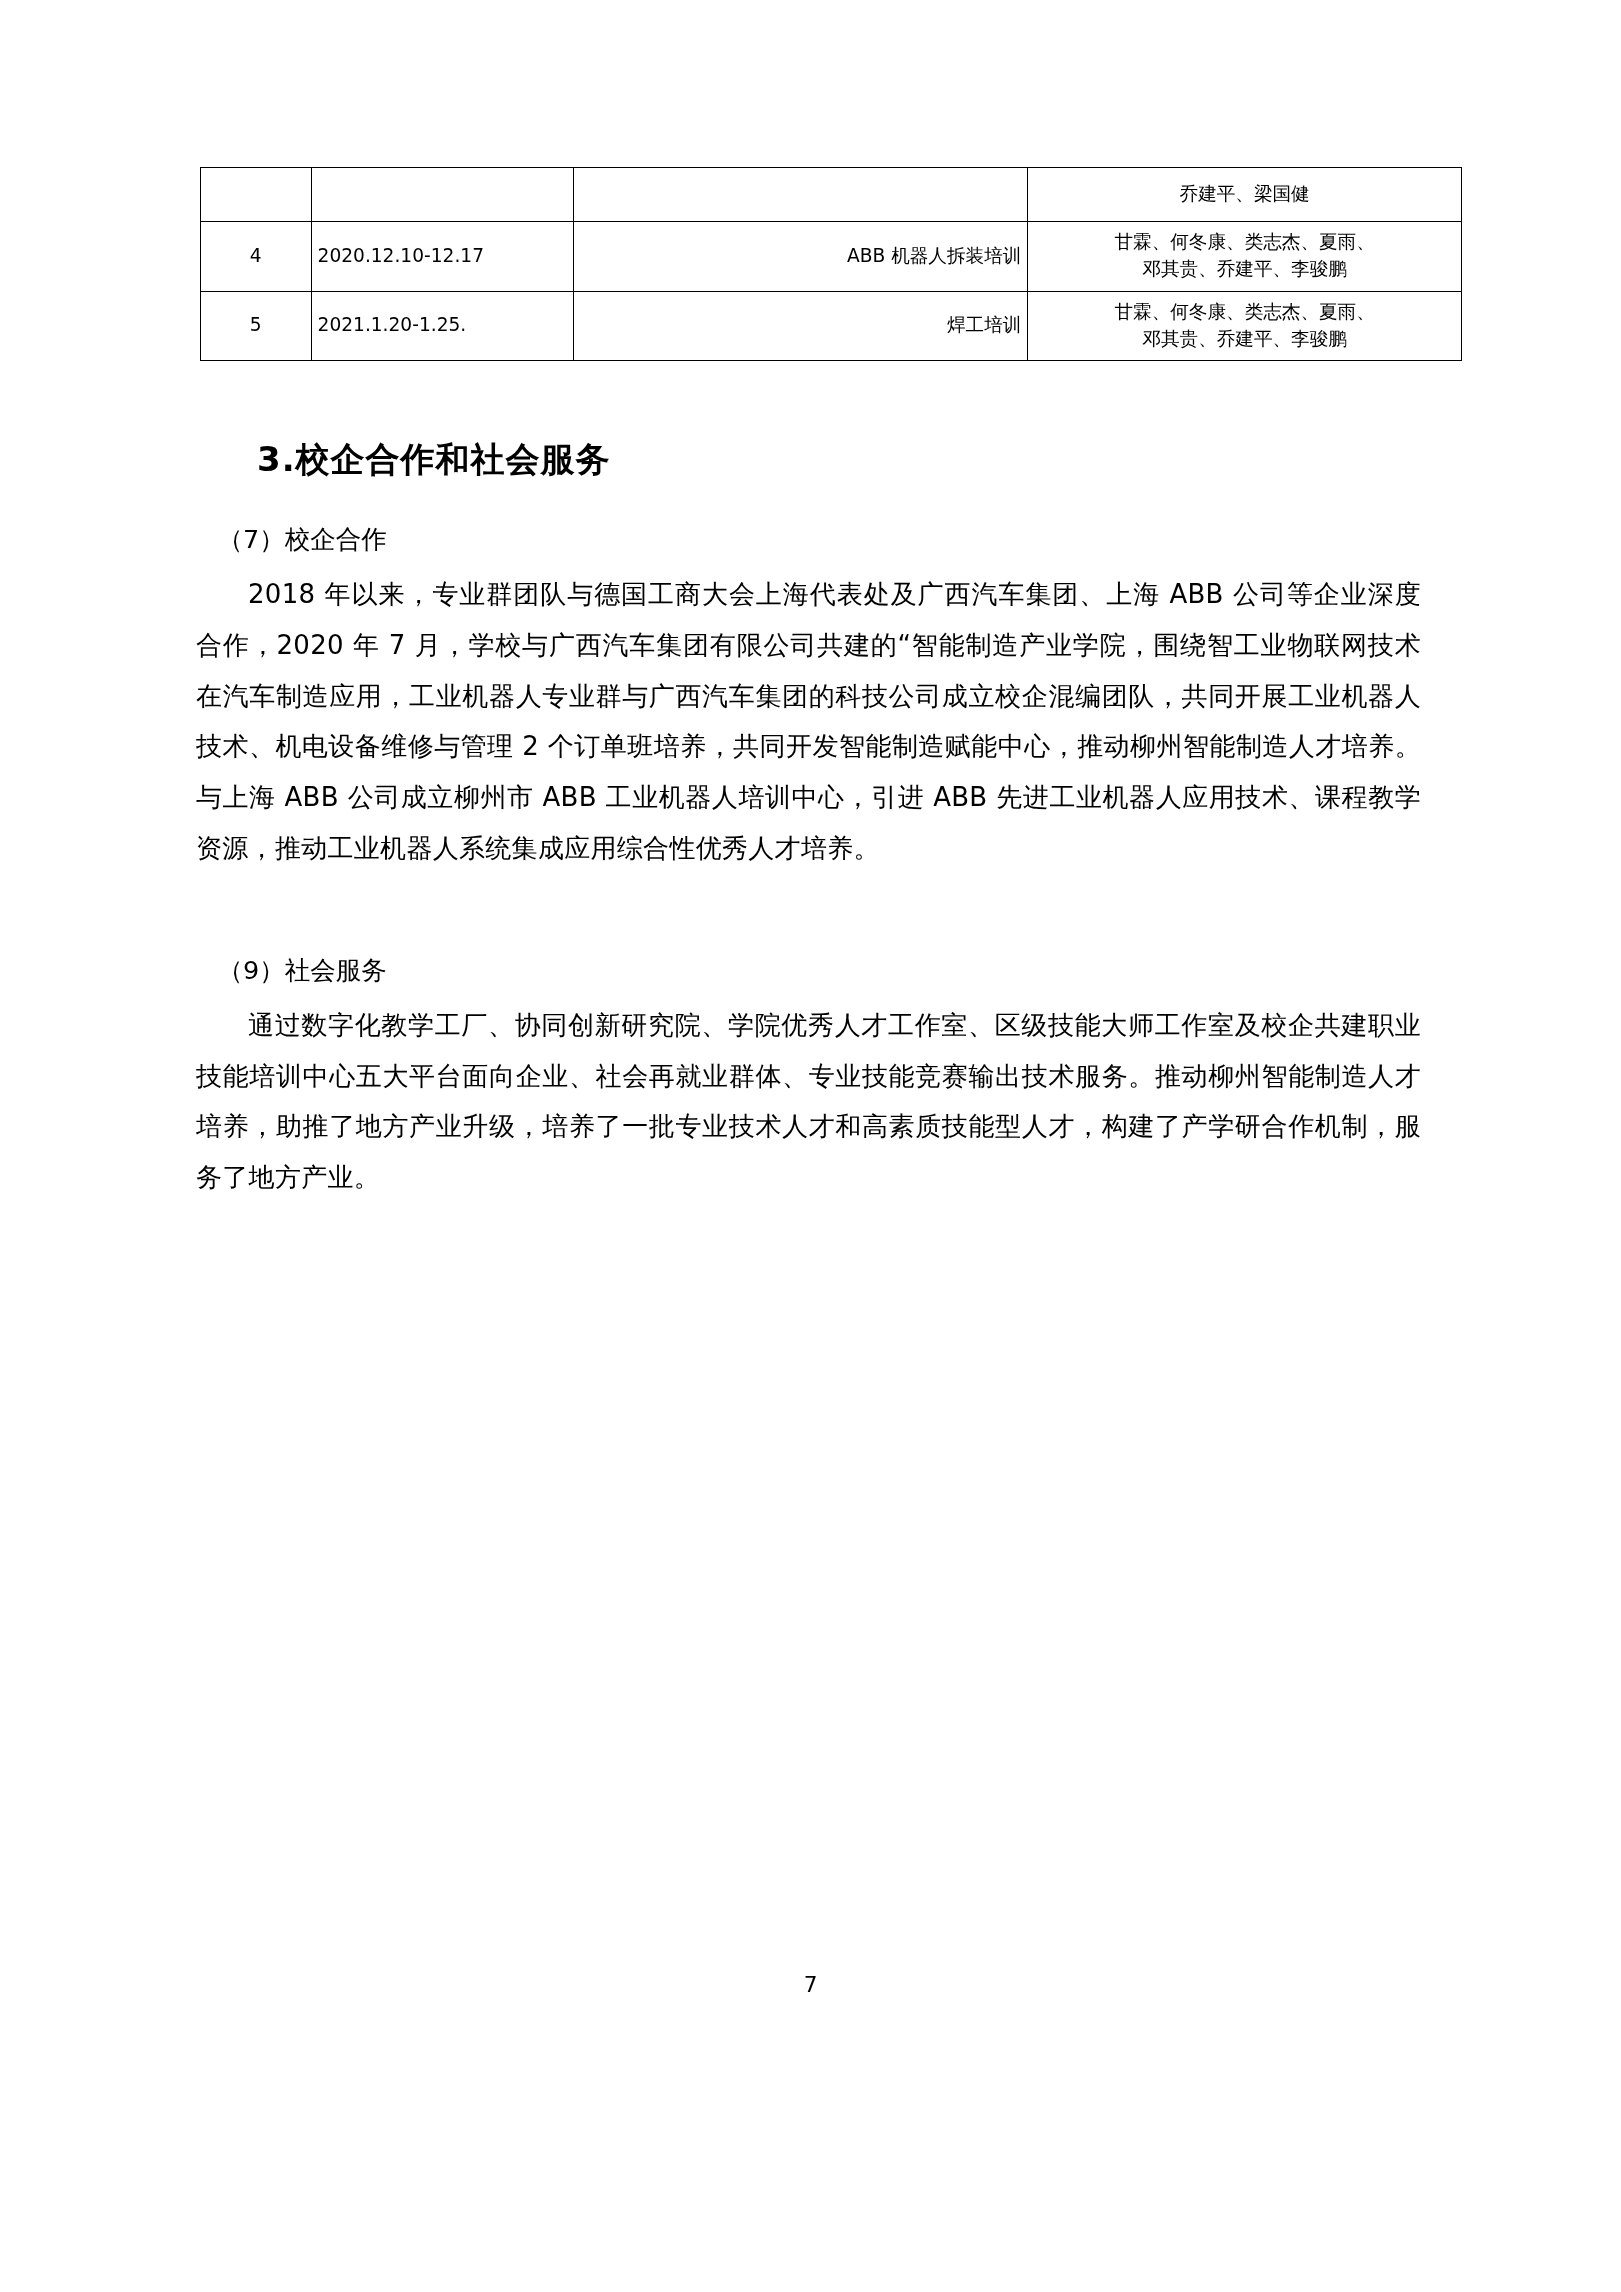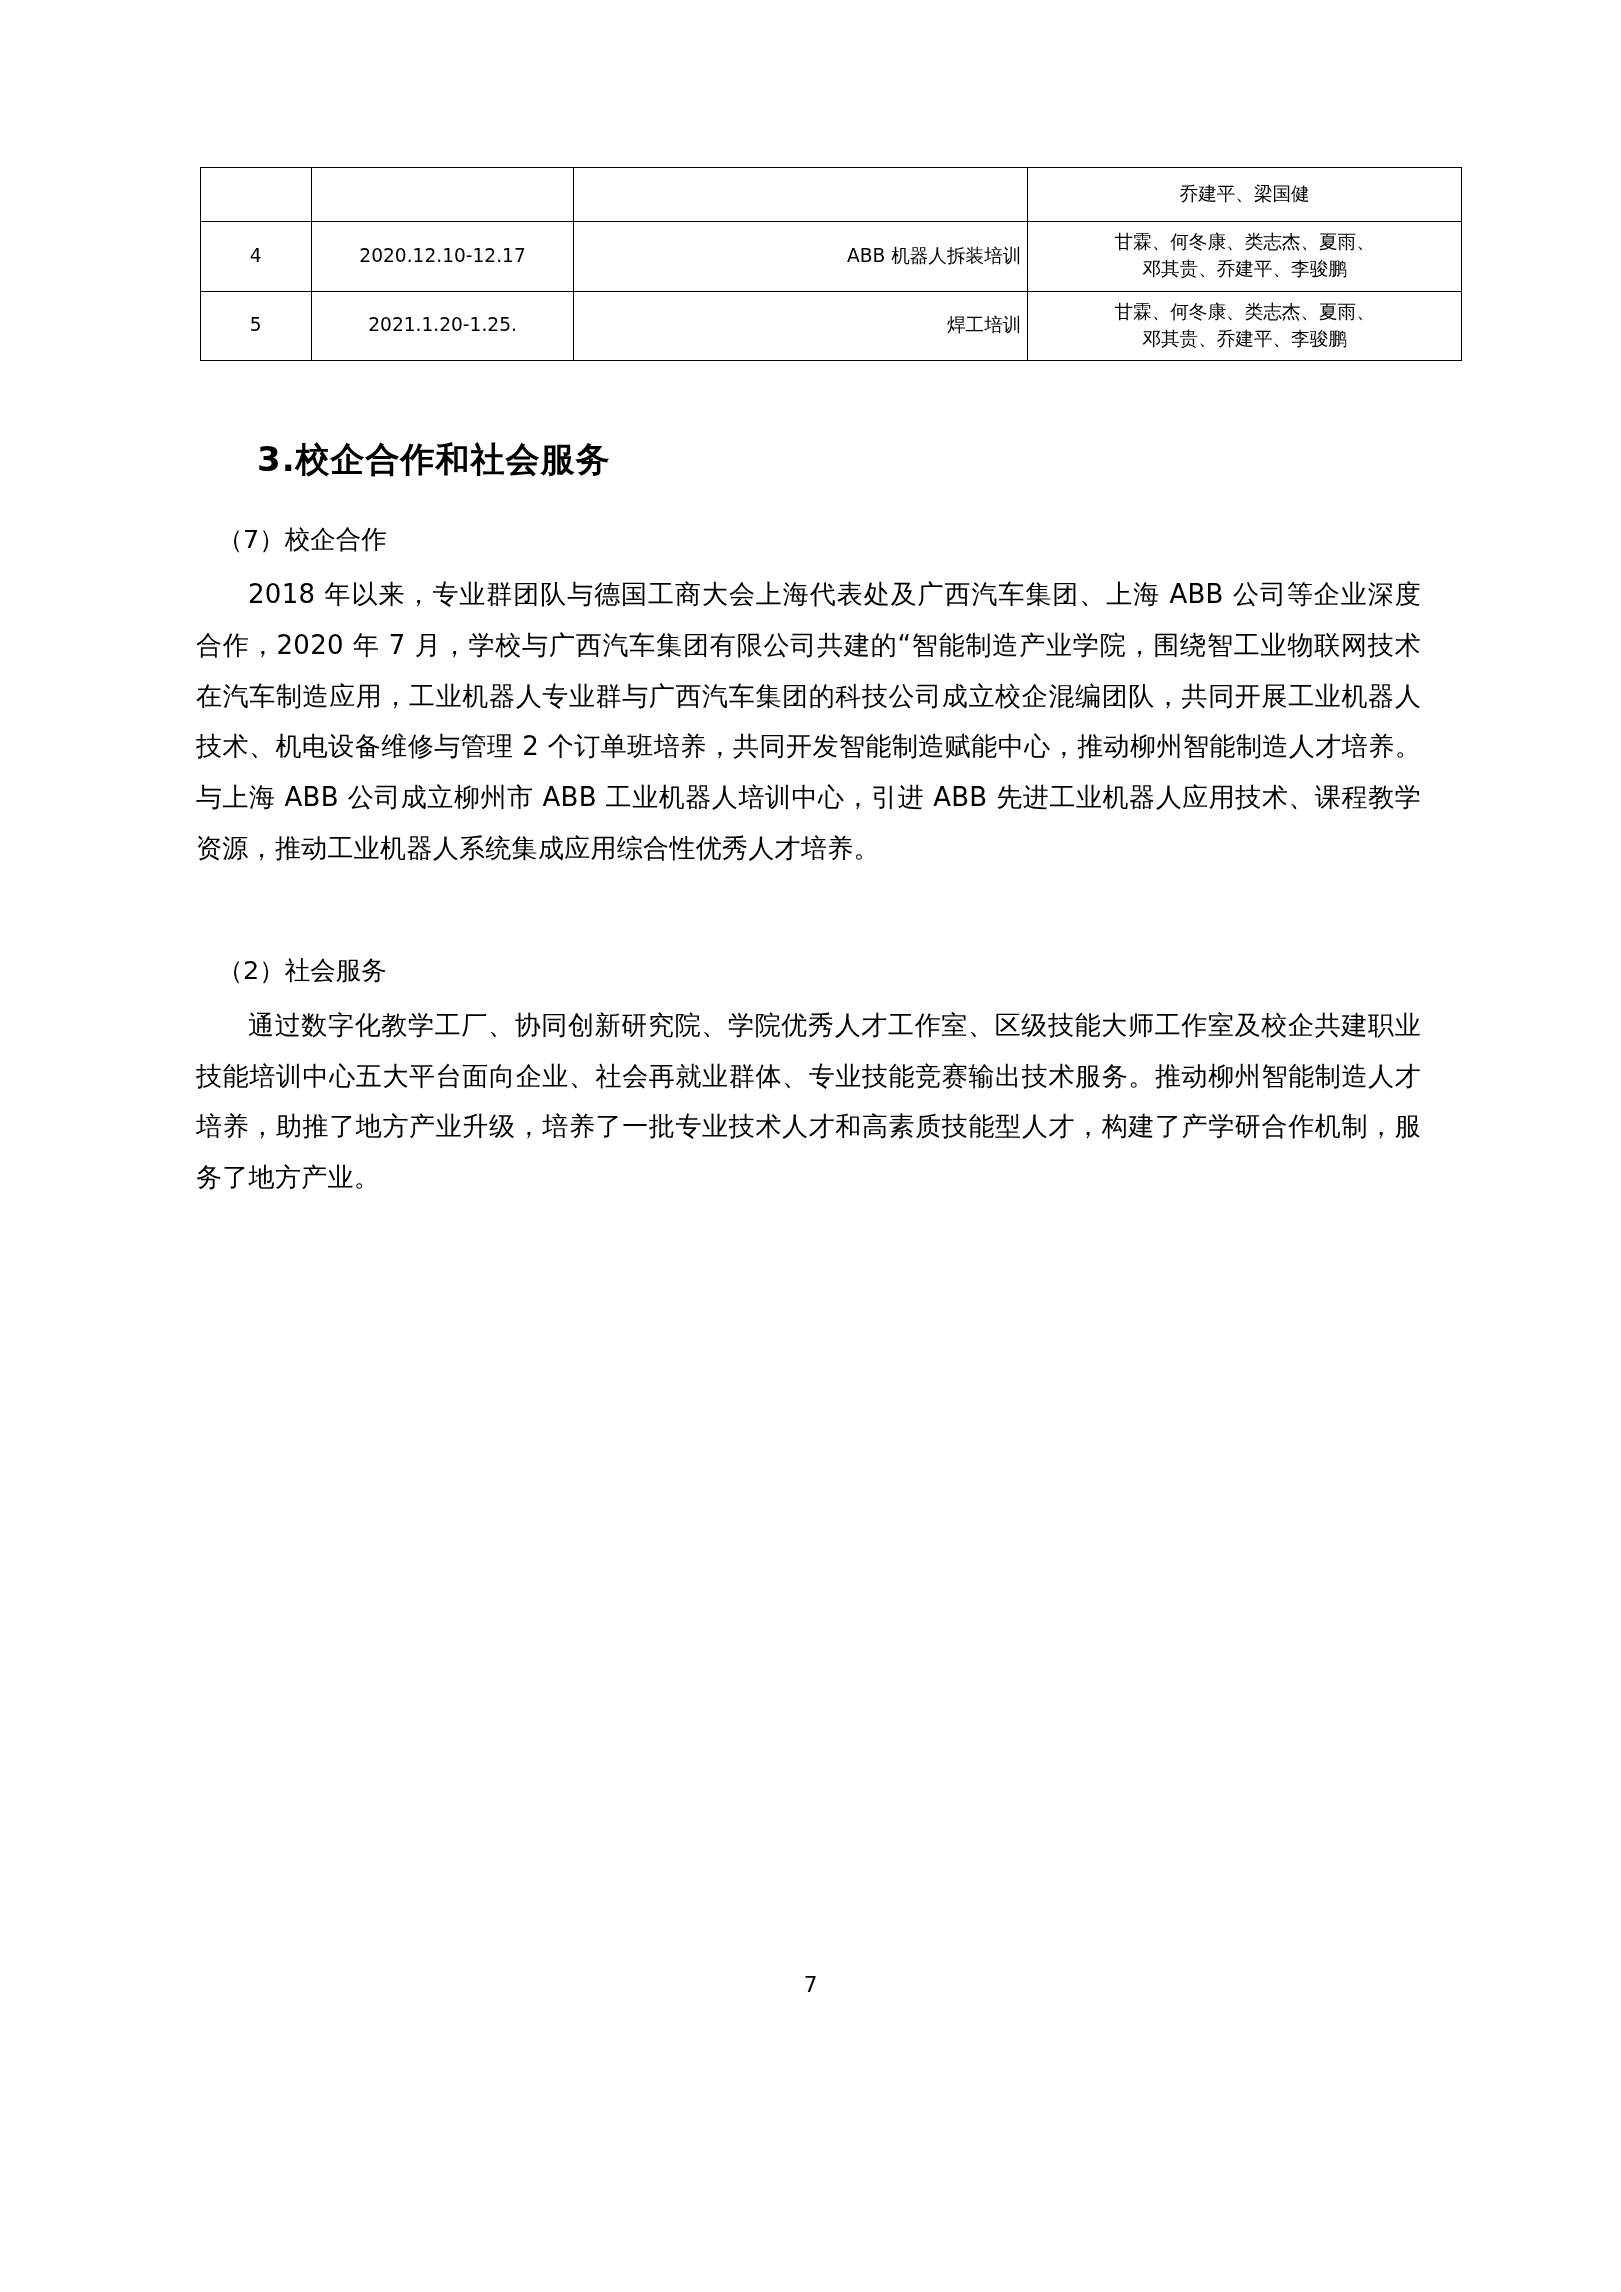--- a/index.html
+++ b/index.html
@@ -39,21 +39,21 @@
   }
   table.train-table td {
     border: 1px solid #000;
     padding: 3.9px 5.9px;
     font-family: "DejaVu Sans", sans-serif;
     font-size: 18.6px;
     line-height: 1.45;
     vertical-align: middle;
   }
   .col-no      { width: 98px; text-align: center; }
-  .col-date    { width: 250px; text-align: center; font-family: "Liberation Serif", serif; font-size: 20.6px;}
+  .col-date    { width: 250px; font-family: "Liberation Serif", serif; font-size: 20.6px;}
   .col-name    { width: 441px; text-align: right; }
   .col-people  { width: 421px; text-align: center; }
   td.people-cell { padding-left: 9.8px; padding-right: 9.8px; }
   .people-lines { display: block; }
   .people-lines span { display: block; white-space: nowrap; }
   tr.first-row td { height: 45px; }
   tr.row-4 td, tr.row-5 td { height: 61px; }
 
   
   h3.section-title {
@@ -137,21 +137,21 @@
     </table>
 
     <h3 class="section-title">3.校企合作和社会服务</h3>
 
     <div class="sub-title">（7）校企合作</div>
 
     <p class="body-text indent-2">2018 年以来，专业群团队与德国工商大会上海代表处及广西汽车集团、上海 ABB 公司等企业深度合作，2020 年 7 月，学校与广西汽车集团有限公司共建的“智能制造产业学院，围绕智工业物联网技术在汽车制造应用，工业机器人专业群与广西汽车集团的科技公司成立校企混编团队，共同开展工业机器人技术、机电设备维修与管理 2 个订单班培养，共同开发智能制造赋能中心，推动柳州智能制造人才培养。与上海 ABB 公司成立柳州市 ABB 工业机器人培训中心，引进 ABB 先进工业机器人应用技术、课程教学资源，推动工业机器人系统集成应用综合性优秀人才培养。</p>
 
     <div class="gap-large"></div>
 
-    <div class="sub-title">（2）社会服务</div>
+    <div class="sub-title">（9）社会服务</div>
 
     <p class="body-text indent-2">通过数字化教学工厂、协同创新研究院、学院优秀人才工作室、区级技能大师工作室及校企共建职业技能培训中心五大平台面向企业、社会再就业群体、专业技能竞赛输出技术服务。推动柳州智能制造人才培养，助推了地方产业升级，培养了一批专业技术人才和高素质技能型人才，构建了产学研合作机制，服务了地方产业。</p>
 
 
   </div>
 
   <div class="page-number">7</div>
 </div>
 
 

